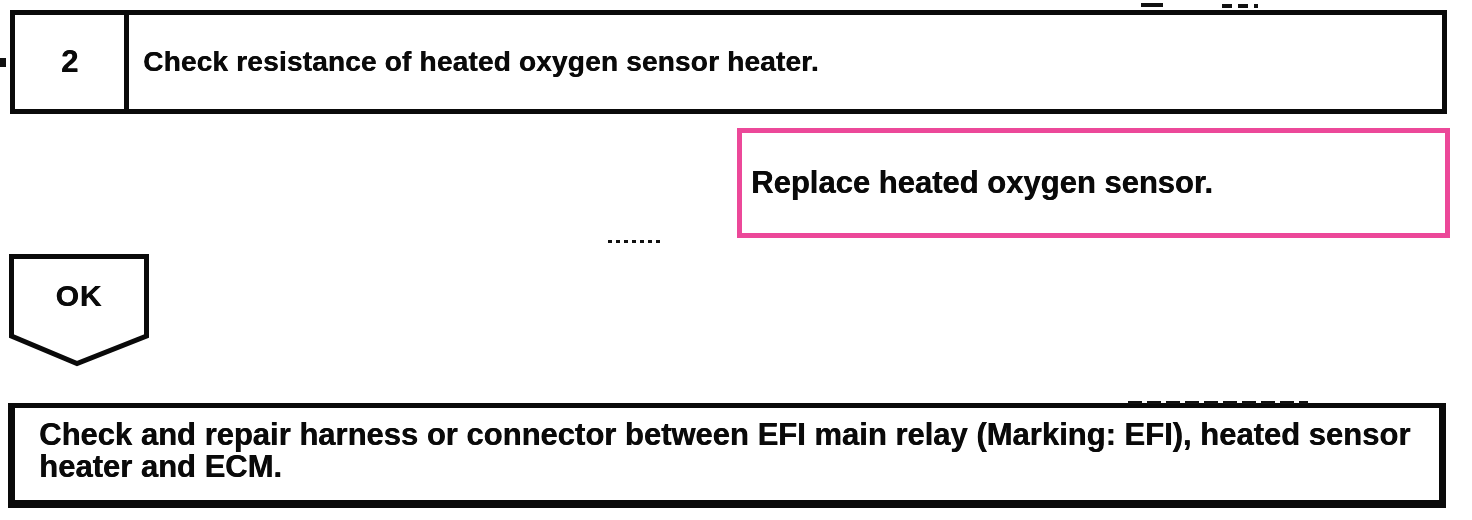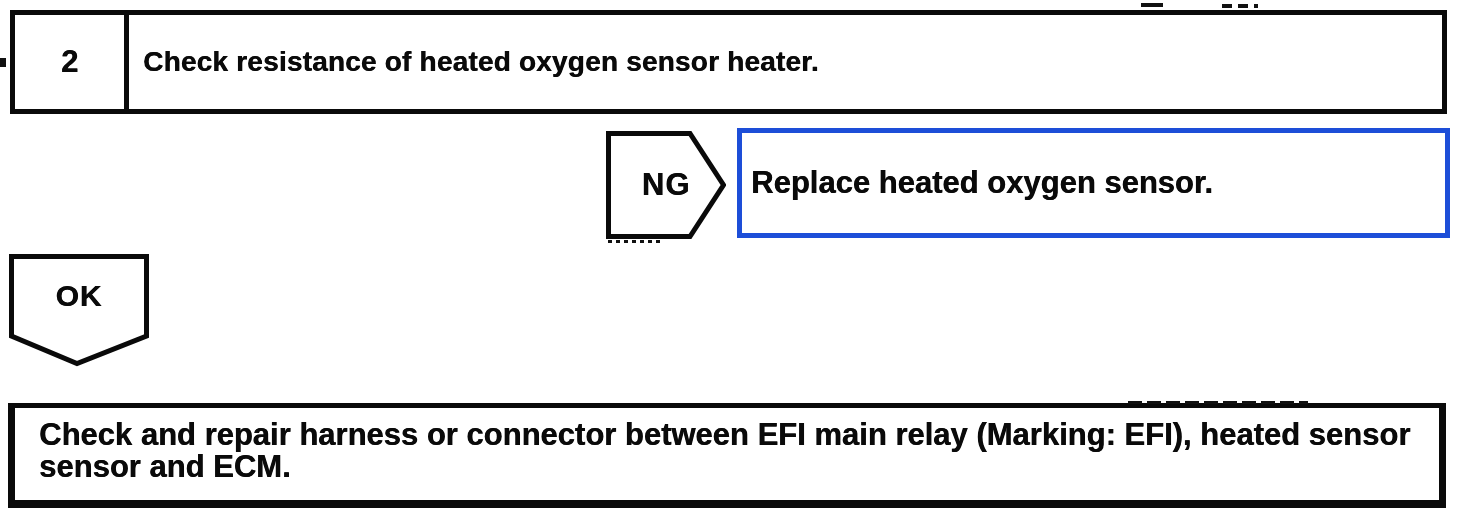--- a/index.html
+++ b/index.html
@@ -48,21 +48,21 @@
     position:absolute;
     display:flex; align-items:center; justify-content:center;
     font-size:31px; letter-spacing:1px;
   }
   .ng-connector .connector-label { left:0; top:0; width:120px; height:108px; }
 
   
   .ng-action-box {
     position:absolute; left:737px; top:128px;
     width:713px; height:110px;
-    border:5px solid #1d4ed8;
+    border:5px solid #ec4899;
     box-sizing:border-box;
     display:flex; align-items:center;
     padding-left:9px;
     font-size:31px;
     background:#ffffff;
   }
 
   
   .ok-connector {
     position:absolute; left:9px; top:254px;
@@ -102,41 +102,35 @@
 
   <div class="step-box">
     <div class="step-num-cell">
       <span class="inkish">2</span>
     </div>
     <div class="step-title-cell">
       <span class="inkish">Check resistance of heated oxygen sensor heater.</span>
     </div>
   </div>
 
-  <div class="ng-connector">
-    <svg width="120" height="108" viewBox="0 0 120 108">
-      <polygon points="2.5,2.5 84,2.5 117.5,54 84,105.5 2.5,105.5" fill="#ffffff" stroke="#0a0a0a" stroke-width="5" stroke-linejoin="miter"></polygon>
-    </svg>
-    <span class="connector-label inkish">NG</span>
-  </div>
 
   <div class="ng-action-box">
     <span class="inkish">Replace heated oxygen sensor.</span>
   </div>
 
   <div class="ok-connector">
     <svg width="140" height="113" viewBox="0 0 140 113">
       <polygon points="2.5,2.5 137.5,2.5 137.5,82 68,109.5 2.5,82" fill="#ffffff" stroke="#0a0a0a" stroke-width="5" stroke-linejoin="miter"></polygon>
     </svg>
     <span class="connector-label inkish">OK</span>
   </div>
 
   <div class="result-box">
     <div class="result-line inkish">Check and repair harness or connector between EFI main relay (Marking: EFI), heated sensor</div>
-    <div class="result-line inkish">sensor and ECM.</div>
+    <div class="result-line inkish">heater and ECM.</div>
   </div>
 
   <div class="artifact art-1"></div>
   <div class="artifact art-2"></div>
   <div class="artifact art-3"></div>
   <div class="artifact art-4"></div>
   <div class="artifact art-5"></div>
 
 </div>
 

